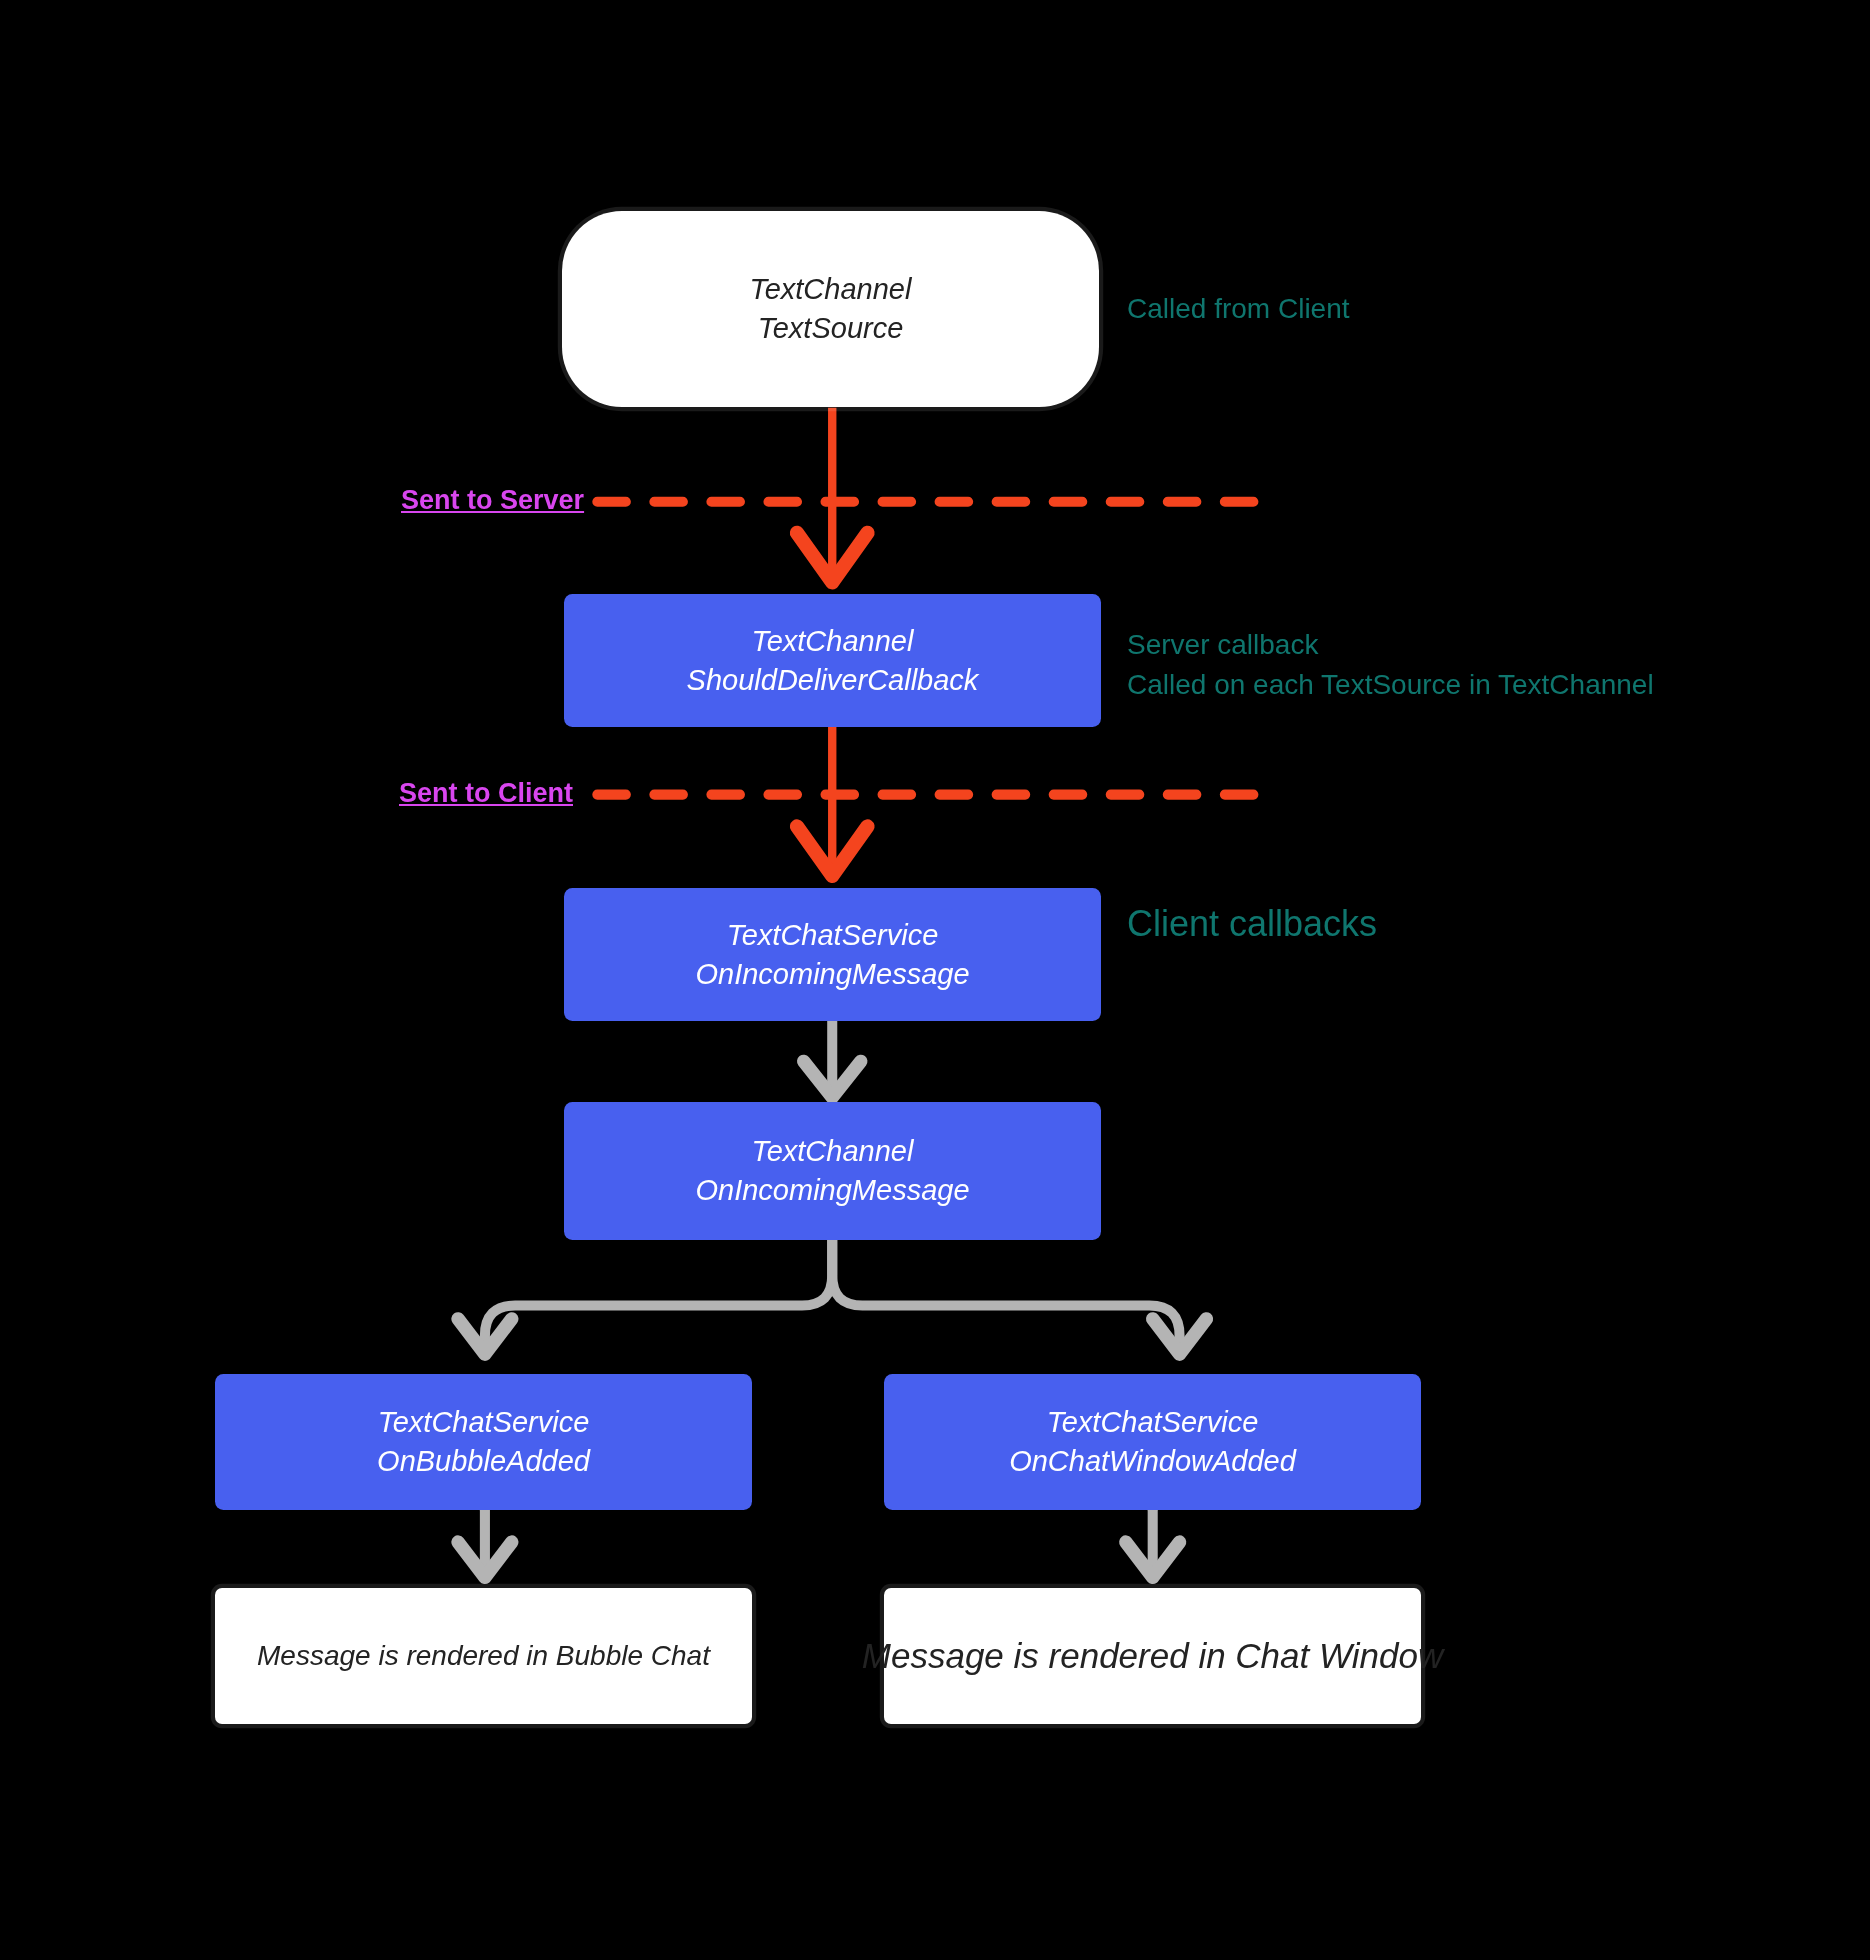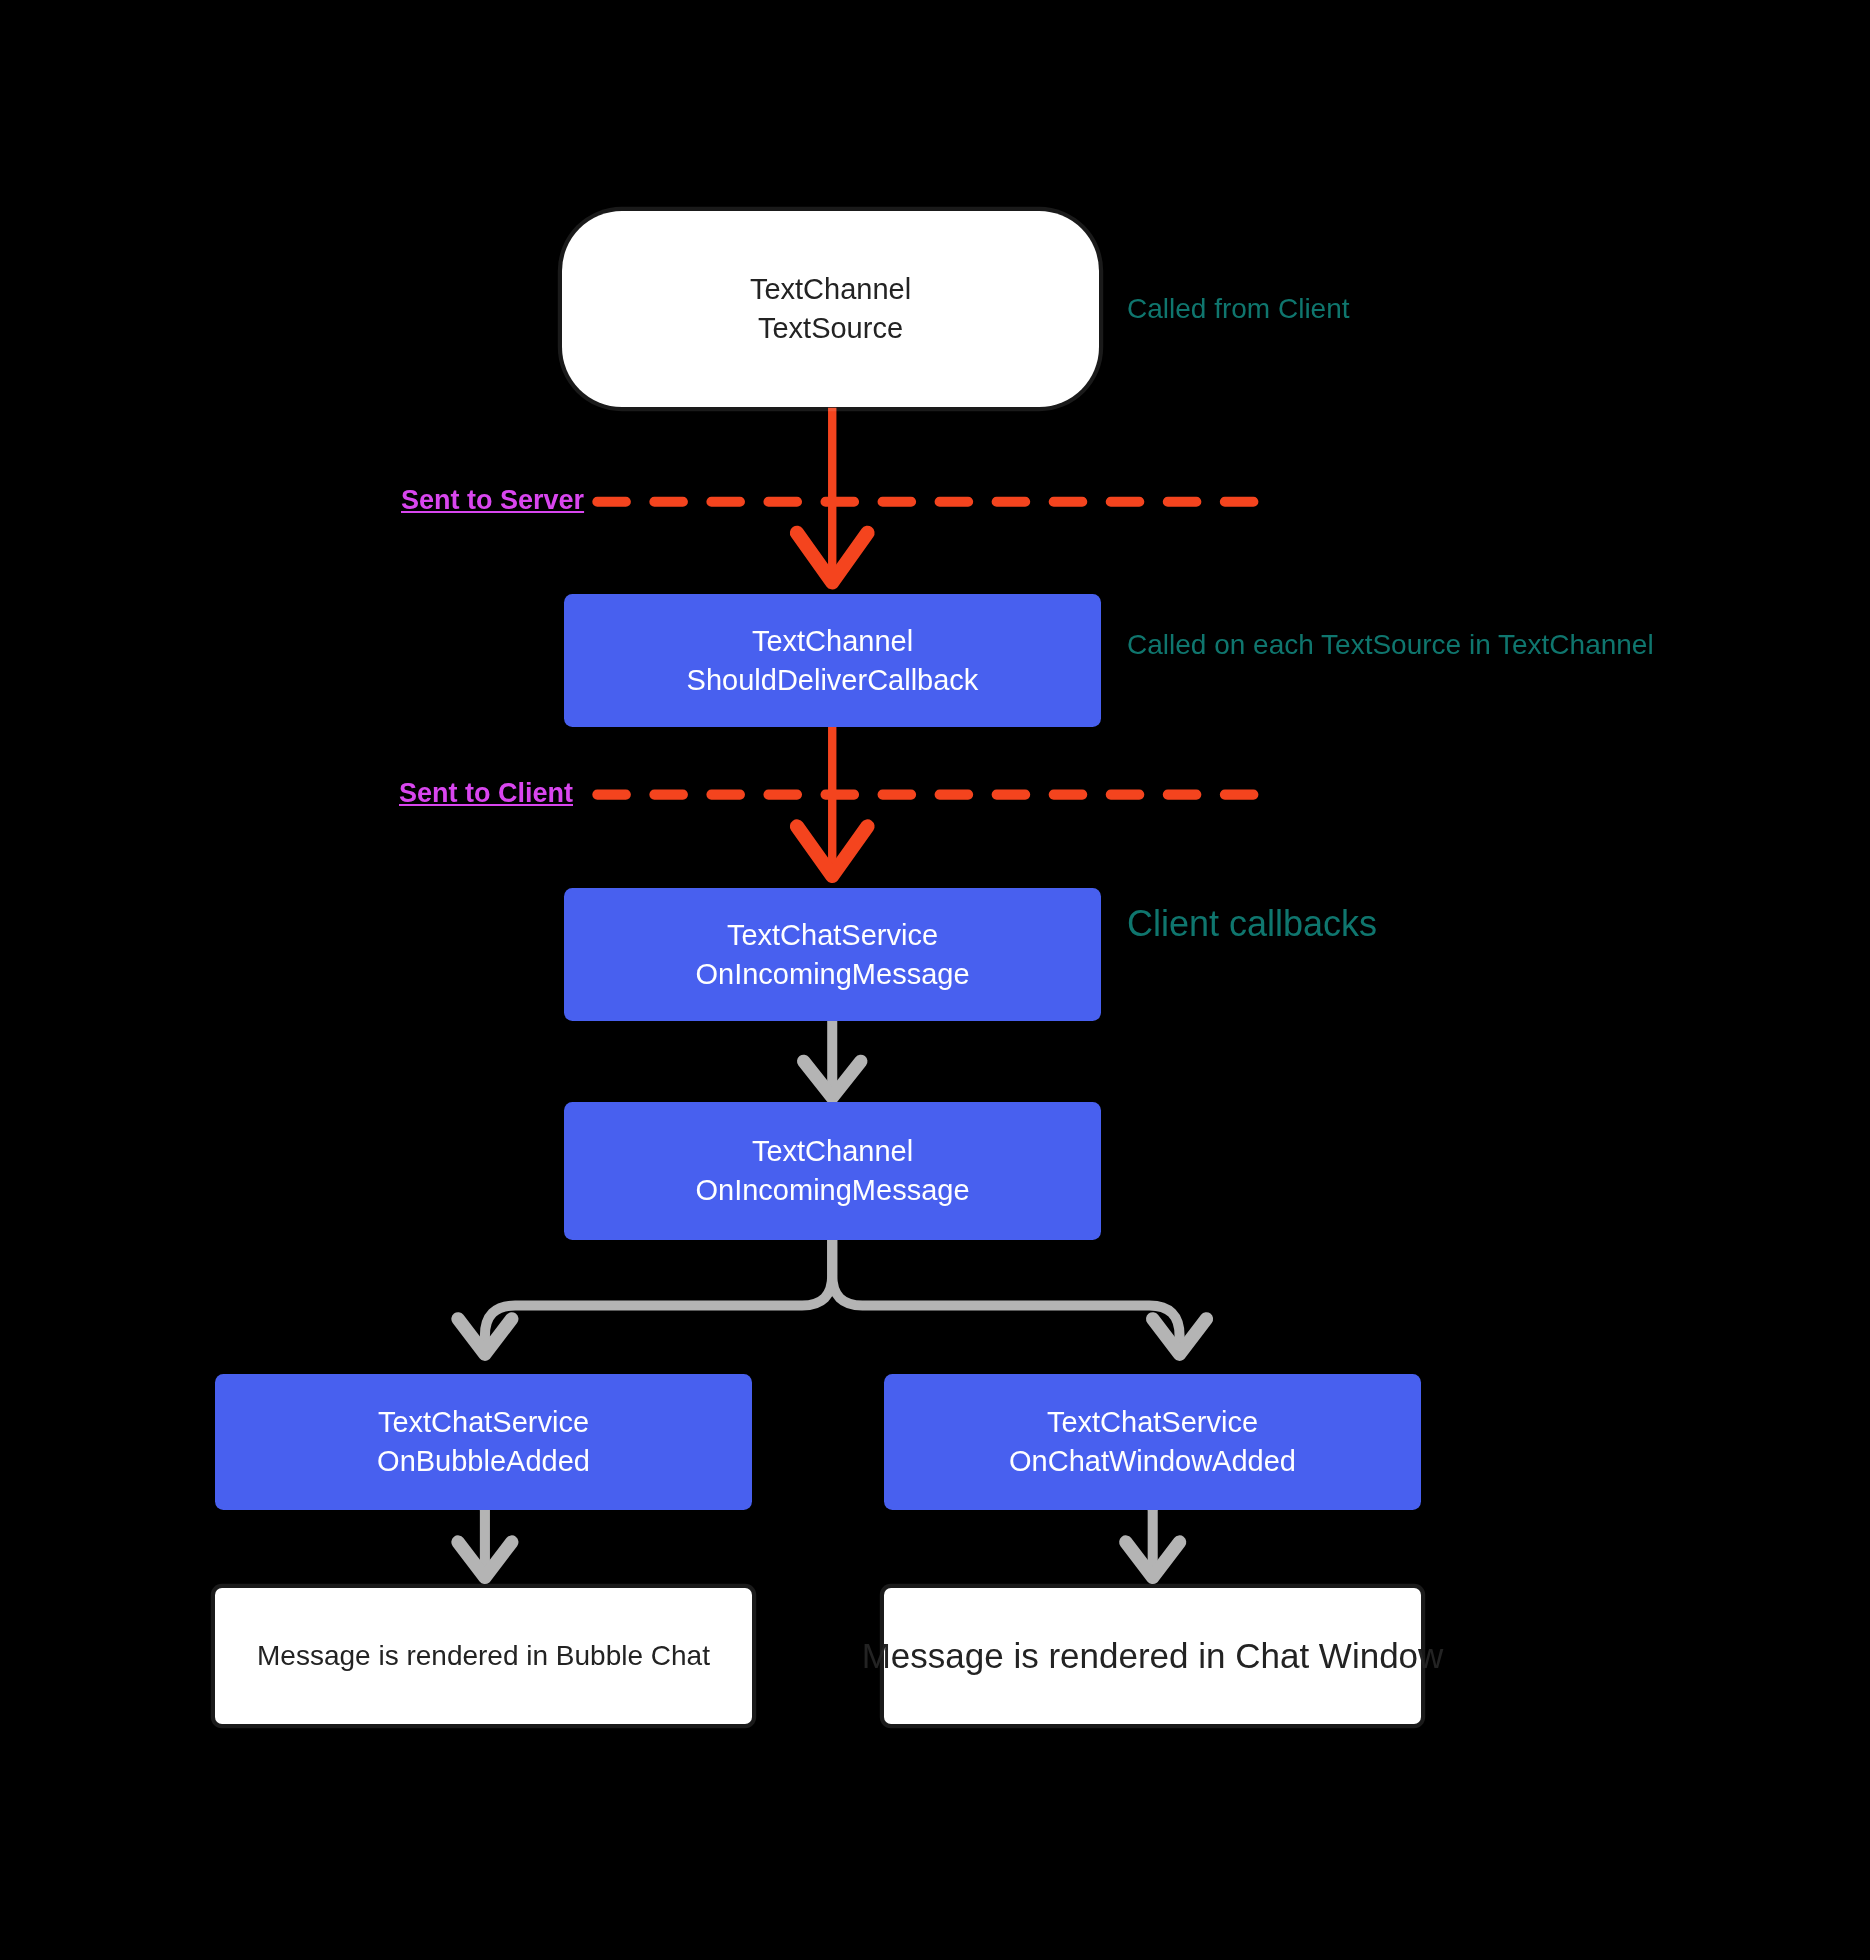--- a/index.html
+++ b/index.html
@@ -19,20 +19,21 @@
   }
   .node {
     position: absolute;
     box-sizing: border-box;
     display: flex;
     flex-direction: column;
     align-items: center;
     justify-content: center;
     text-align: center;
     line-height: 1.34;
+    font-style: italic;
   }
   .node-white {
     background: #ffffff;
     color: #232323;
     box-shadow: 0 0 0 4.2px rgba(255,255,255,0.10);
   }
   .node-pill {
     border-radius: 60px;
   }
   .node-rect-white {
@@ -164,20 +165,21 @@
 
   <div class="node node-white node-rect-white" style="left:884px; top:1588px; width:537px; height:136px; font-size:35px;">
     <span class="node-line">Message is rendered in Chat Window</span>
   </div>
 
   <div class="annotation" style="left:1127px; top:289px; font-size:28px;">
     <span class="ann-line">Called from Client</span>
   </div>
 
   <div class="annotation" style="left:1127px; top:625px; font-size:28px;">
+    <span class="ann-line">Server callback</span>
     <span class="ann-line">Called on each TextSource in TextChannel</span>
   </div>
 
   <div class="annotation" style="left:1127px; top:898px; font-size:36px;">
     <span class="ann-line">Client callbacks</span>
   </div>
 
 </div>
 
 

